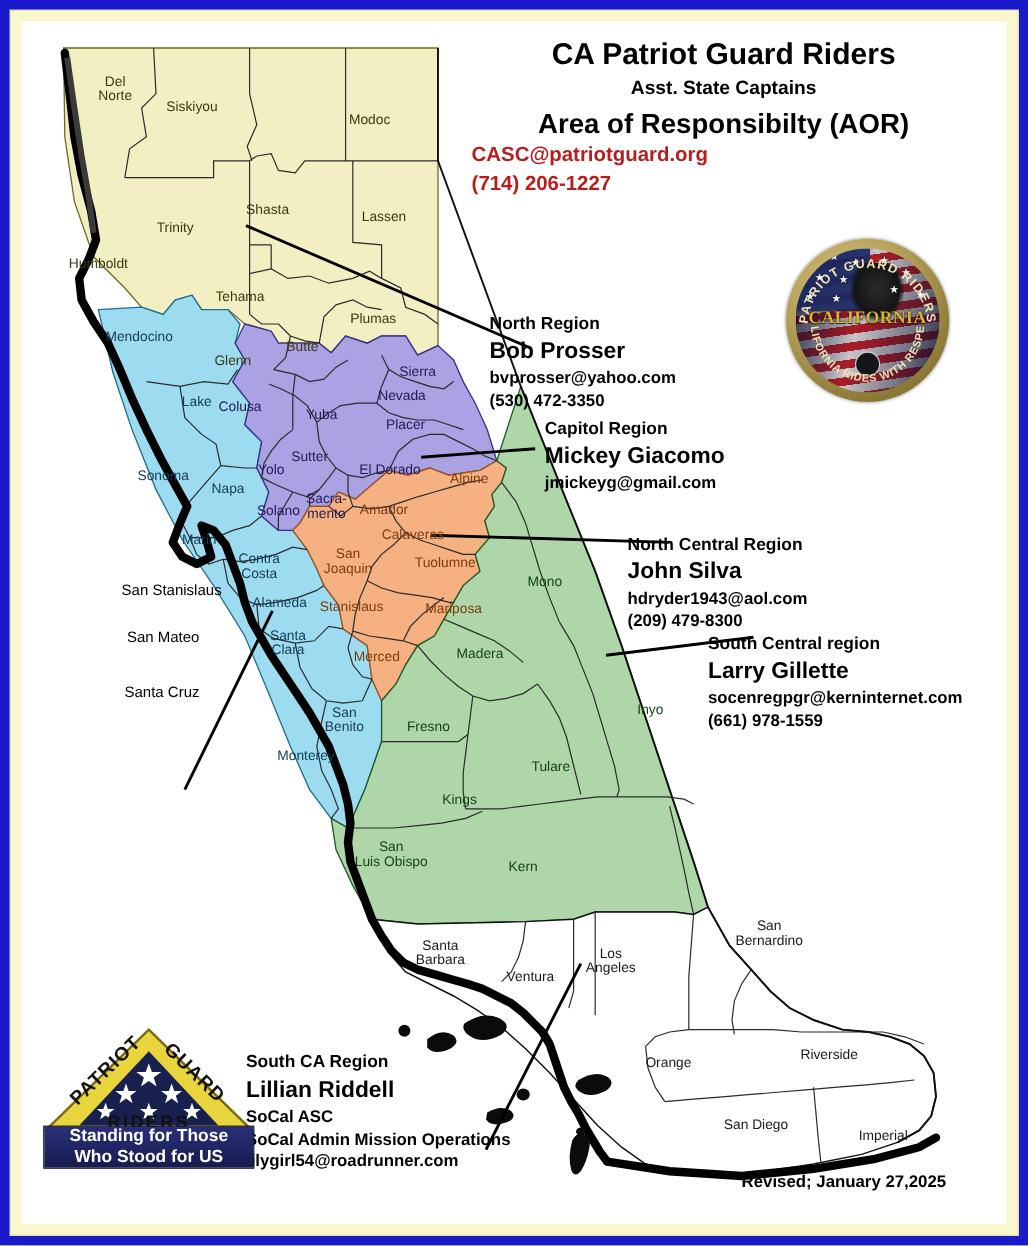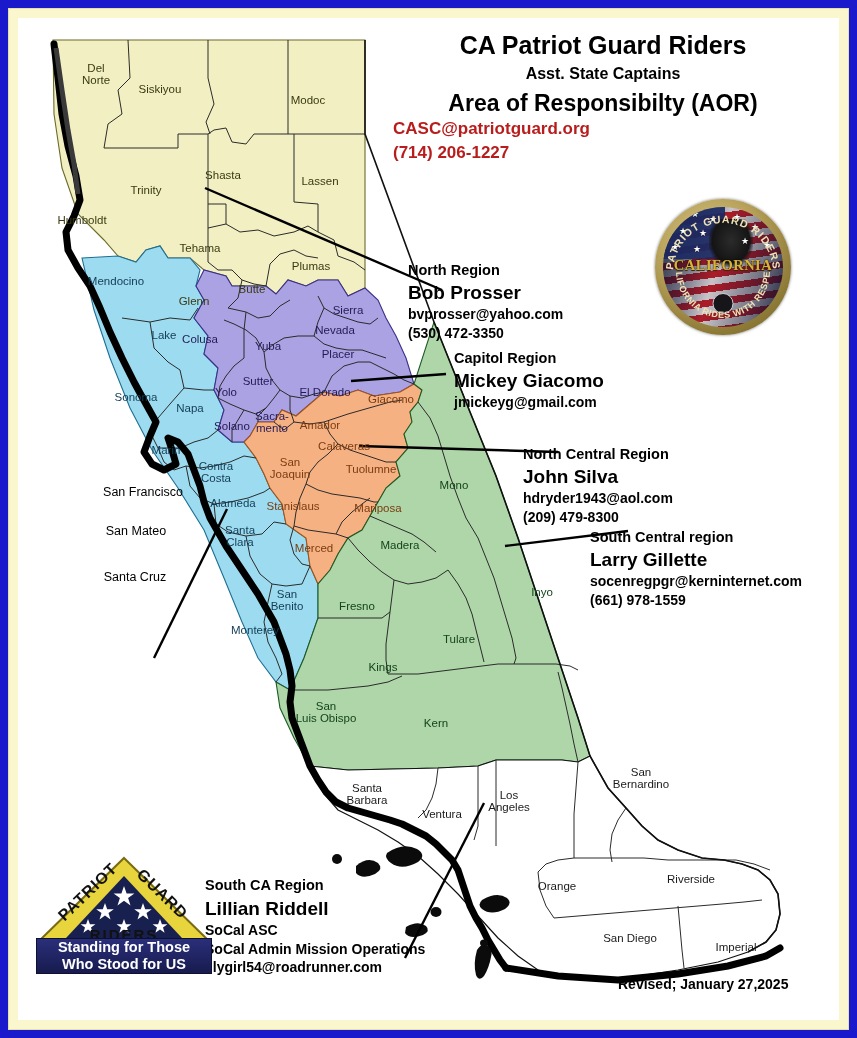--- a/index.html
+++ b/index.html
@@ -288,21 +288,21 @@
         <div class="cty purple" style="left: 182px; top: 322px;">Colusa</div>
         <div class="cty purple" style="left: 330px; top: 293px;">Sierra</div>
         <div class="cty purple" style="left: 317px; top: 313px;">Nevada</div>
         <div class="cty purple" style="left: 250px; top: 329px;">Yuba</div>
         <div class="cty purple" style="left: 320px; top: 337px;">Placer</div>
         <div class="cty purple" style="left: 208px; top: 375px;">Yolo</div>
         <div class="cty purple" style="left: 240px; top: 364px;">Sutter</div>
         <div class="cty purple" style="left: 307px; top: 375px;">El Dorado</div>
         <div class="cty purple" style="left: 214px; top: 409px;">Solano</div>
         <div class="cty purple" style="left: 254px; top: 405px;">Sacra-<br>mento</div>
-        <div class="cty orange" style="left: 373px; top: 382px;">Giacomo</div>
+        <div class="cty orange" style="left: 373px; top: 382px;">Alpine</div>
         <div class="cty orange" style="left: 302px; top: 408px;">Amador</div>
         <div class="cty orange" style="left: 326px; top: 429px;">Calaveras</div>
         <div class="cty orange" style="left: 272px; top: 451px;">San<br>Joaquin</div>
         <div class="cty orange" style="left: 353px; top: 452px;">Tuolumne</div>
         <div class="cty orange" style="left: 275px; top: 489px;">Stanislaus</div>
         <div class="cty orange" style="left: 360px; top: 491px;">Mariposa</div>
         <div class="cty orange" style="left: 296px; top: 531px;">Merced</div>
         <div class="cty green" style="left: 436px; top: 468px;">Mono</div>
         <div class="cty green" style="left: 382px; top: 528px;">Madera</div>
         <div class="cty green" style="left: 339px; top: 589px;">Fresno</div>
@@ -312,21 +312,21 @@
         <div class="cty green" style="left: 308px; top: 695px;">San<br>Luis Obispo</div>
         <div class="cty green" style="left: 418px; top: 706px;">Kern</div>
         <div class="cty white" style="left: 349px; top: 777px;">Santa<br>Barbara</div>
         <div class="cty white" style="left: 424px; top: 797px;">Ventura</div>
         <div class="cty white" style="left: 491px; top: 784px;">Los<br>Angeles</div>
         <div class="cty white" style="left: 623px; top: 761px;">San<br>Bernardino</div>
         <div class="cty white" style="left: 539px; top: 869px;">Orange</div>
         <div class="cty white" style="left: 673px; top: 862px;">Riverside</div>
         <div class="cty white" style="left: 612px; top: 921px;">San Diego</div>
         <div class="cty white" style="left: 718px; top: 930px;">Imperial</div>
-        <div class="cty out" style="left: 125px; top: 474px;">San Francisco</div>
+        <div class="cty out" style="left: 125px; top: 474px;">San Stanislaus</div>
         <div class="cty out" style="left: 118px; top: 513px;">San Mateo</div>
         <div class="cty out" style="left: 117px; top: 559px;">Santa Cruz</div>
       </div>
 
     <div class="abs" style="left:375px;top:14px;width:420px;">
       <div class="ttl ttl1">CA Patriot Guard Riders</div>
       <div class="ttl ttl2" style="margin-top:8px;">Asst. State Captains</div>
       <div class="ttl ttl3" style="margin-top:8px;">Area of Responsibilty (AOR)</div>
       <div class="sub2" style="margin-top:4px;">CASC@patriotguard.org</div>
       <div class="sub2" style="margin-top:4px;">(714) 206-1227</div>

